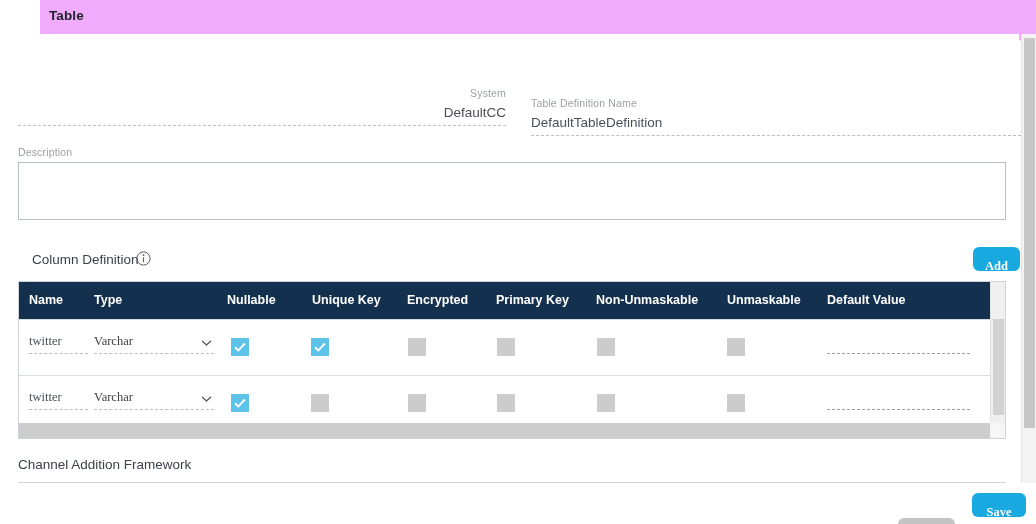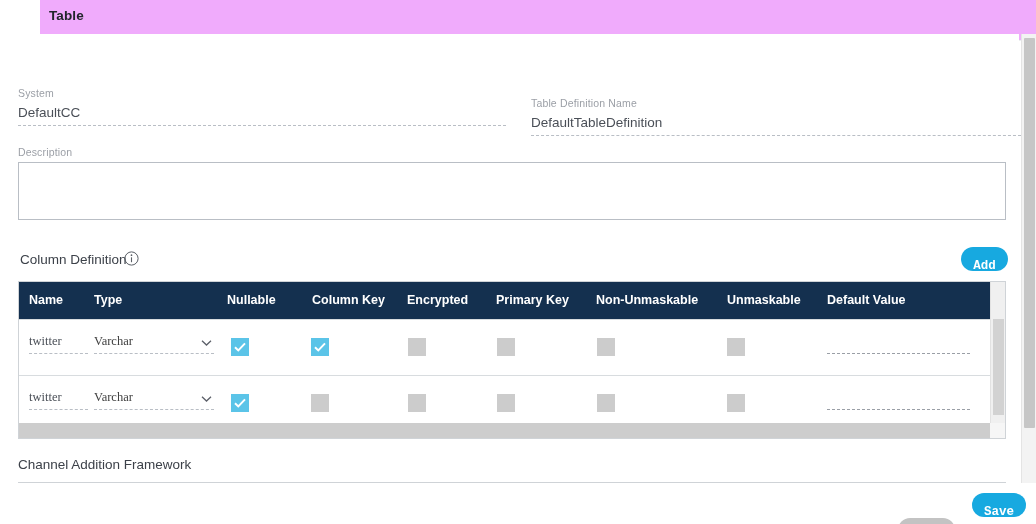--- a/index.html
+++ b/index.html
@@ -88,66 +88,66 @@
     color: #4a4f57;
     line-height: 20px;
     padding-bottom: 2px;
     border-bottom: 1px dashed #b9bec5;
     cursor: text;
     white-space: nowrap;
     overflow: hidden;
   }
   .field-input:empty::before { content: ""; }
 
-  #field-system { left: 18px; top: 53px; width: 488px; }
+  #field-system { left: 18px; top: 53px; width: 488px; text-align: right; }
   #field-tabledef { left: 531px; top: 53px; width: 490px; margin-top: 10px; }
 
   
   #field-description { left: 18px; top: 112px; width: 988px; }
   .textarea-box {
     margin-top: 3px;
     width: 988px; height: 58px;
     border: 1px solid #b9bec5;
     background: #fff;
     font-size: 13px;
     color: #4a4f57;
     padding: 4px 6px;
     resize: none;
     font-family: "Liberation Sans", sans-serif;
     cursor: text;
   }
 
   
   .section-head {
     position: absolute;
-    left: 20px; top: 216px;
+    left: 32px; top: 216px;
     width: 988px; height: 28px;
   }
   .section-title {
     position: absolute;
     left: 0; top: 2px;
     font-size: 13.5px;
     color: #3c4149;
   }
   .info-icon {
     position: absolute;
     left: 104px; top: 1px;
     width: 15px; height: 15px;
     cursor: pointer;
   }
   .info-icon svg { display: block; }
 
   .pill-btn {
     border: none;
-    border-radius: 12px;
+    border-radius: 6px;
     background: #17a9e0;
     color: #fff;
     font-size: 12.5px;
     font-weight: bold;
-    font-family: Liberation Mono, monospace;
+    font-family: Liberation Serif, serif;
     cursor: pointer;
     padding: 12px;
   }
   #add-btn {
     position: absolute;
     right: 0; top: -3px;
     width: 47px; height: 24px;
   }
 
   
@@ -355,21 +355,21 @@
       <button class="pill-btn" id="add-btn">Add</button>
     </div>
 
     <div class="grid-wrap">
       <div class="grid-scrollport">
 
         <div class="grid-head">
           <div class="cell" style="left:10px">Name</div>
           <div class="cell" style="left:75px">Type</div>
           <div class="cell" style="left:208px">Nullable</div>
-          <div class="cell" style="left:293px">Column Key</div>
+          <div class="cell" style="left:293px">Unique Key</div>
           <div class="cell" style="left:388px">Encrypted</div>
           <div class="cell" style="left:477px">Primary Key</div>
           <div class="cell" style="left:577px">Non-Unmaskable</div>
           <div class="cell" style="left:708px">Unmaskable</div>
           <div class="cell" style="left:808px">Default Value</div>
         </div>
 
         <div class="grid-row">
           <div class="cell-name" style="left:10px;width:59px">twitter</div>
           <div class="cell-select" style="left:75px;width:120px">

